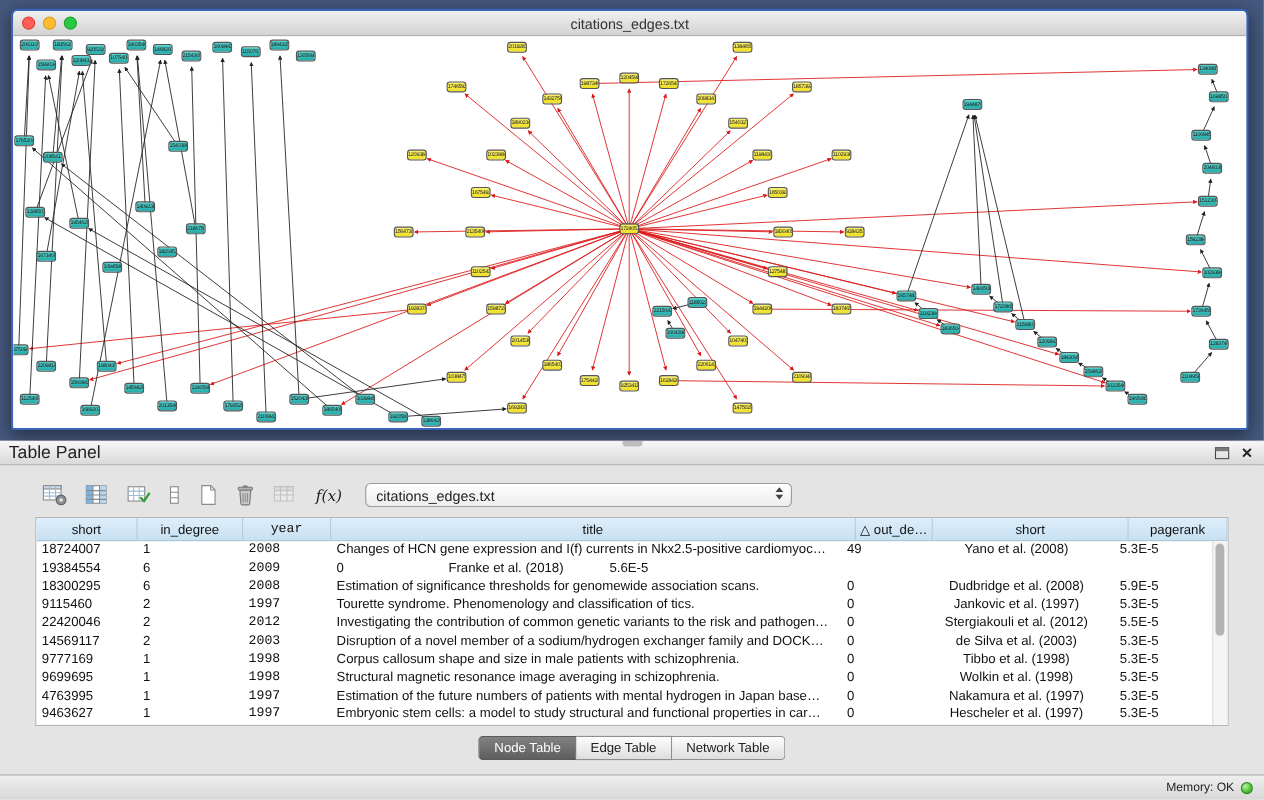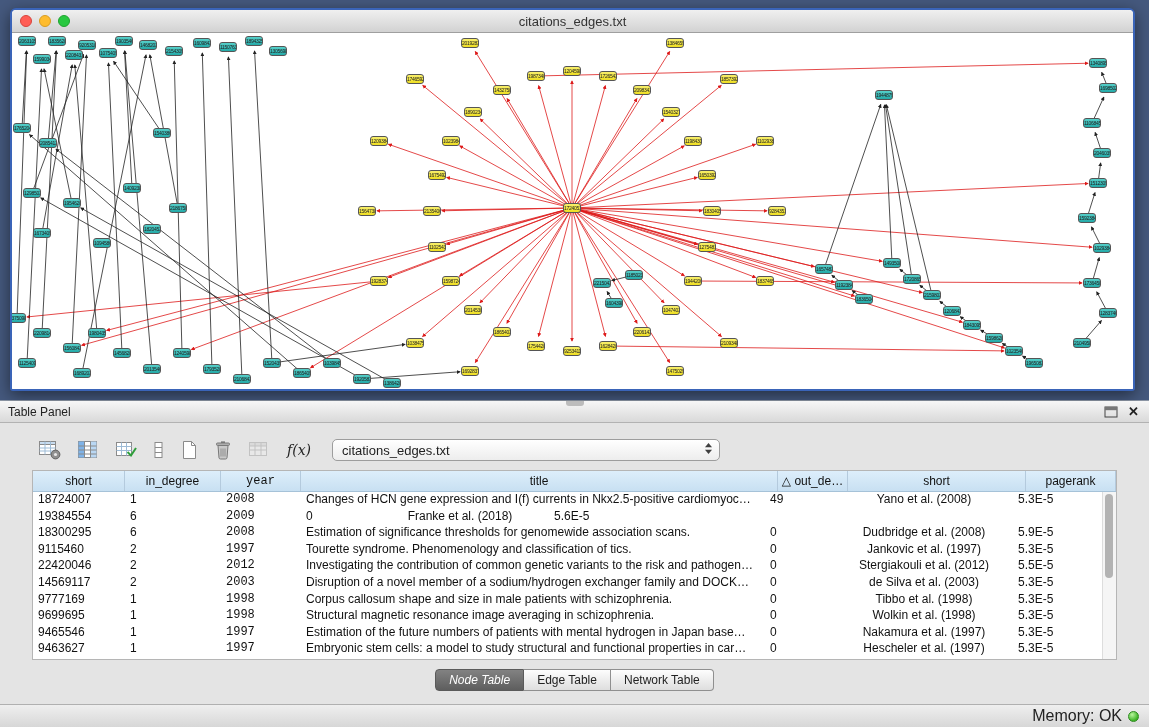--- a/index.html
+++ b/index.html
@@ -35,21 +35,21 @@
   .node.y{background:linear-gradient(#f8ef6a,#efdf22);}
   .node.t{background:linear-gradient(#55cfc9,#23aaa8);}
   
   .table-panel{height:305px;display:flex;flex-direction:column;background:#e4e4e4;border-top:1px solid #8d97a6;}
   .panel-header{
     height:21px;background:linear-gradient(#f7f7f7,#d9d9d9);
     border-bottom:1px solid #b2b2b2;display:flex;align-items:center;position:relative;
   }
   .panel-resize-handle{position:absolute;left:50%;top:0;width:18px;height:5px;margin-left:-9px;
     border-radius:0 0 3px 3px;background:#bcbcbc;}
-  .panel-title{font-size:12px;color:#222;padding-left:8px;}
+  .panel-title{font-size:16px;color:#222;padding-left:8px;}
   .panel-actions{margin-left:auto;display:flex;align-items:center;gap:10px;padding-right:10px;}
   .panel-actions .pa{cursor:default;display:flex;align-items:center;color:#222;font-size:13px;font-weight:bold;}
   .panel-body{flex:1;padding:0 32px;display:flex;flex-direction:column;}
   .toolbar{display:flex;align-items:center;margin:11px 0 4px 2px;height:32px;}
   .tb{
     border:none;background:transparent;padding:2px 4px;margin-right:6px;
     display:inline-flex;align-items:center;justify-content:center;height:28px;
   }
   .combo{
     margin-left:10px;width:388px;height:22px;border:1px solid #9d9d9d;border-radius:5px;
@@ -74,28 +74,28 @@
   .vscroll{position:absolute;right:0;top:21px;bottom:0;width:13px;background:#f5f5f5;border-left:1px solid #ddd;}
   .vthumb{position:absolute;left:2px;top:2px;width:8px;height:84px;border-radius:4px;background:#b3b3b3;}
   
   .tabs{display:flex;justify-content:center;margin-top:9px;}
   .tab{
     height:20px;line-height:20px;font-size:12px;padding:0 13px;
     border:1px solid #8f8f8f;border-left:none;background:linear-gradient(#fdfdfd,#dedede);color:#222;
   }
   .tab:first-child{border-left:1px solid #8f8f8f;border-radius:4px 0 0 4px;}
   .tab:last-child{border-radius:0 4px 4px 0;}
-  .tab.active{background:linear-gradient(#828282,#5e5e5e);color:#fff;border-color:#5a5a5a;font-style:italic;}
+  .tab.active{background:linear-gradient(#828282,#5e5e5e);color:#fff;border-color:#5a5a5a;}
   
   .statusbar{
     height:22px;background:linear-gradient(#efefef,#d7d7d7);border-top:1px solid #b0b0b0;
     display:flex;align-items:center;justify-content:flex-end;padding-right:10px;gap:6px;
     position:absolute;left:0;right:0;bottom:0;
   }
-  .mem{font-size:16px;color:#222;}
+  .mem{font-size:11px;color:#222;}
   .mem-dot{width:11px;height:11px;border-radius:50%;
     background:radial-gradient(circle at 35% 30%,#b8f59e,#3fb427 70%);border:1px solid #2c8a1d;box-sizing:border-box;}
 </style>
 </head>
 <body>
 
 <div class="desktop">
   <div class="net-window">
     <div class="titlebar">
       <div class="lights">
@@ -487,21 +487,21 @@
           <div class="trow">
             <div class="td c0">9699695</div>
             <div class="td c1">1</div>
             <div class="td c2">1998</div>
             <div class="td c3">Structural magnetic resonance image averaging in schizophrenia.</div>
             <div class="td c4">0</div>
             <div class="td c5">Wolkin et al. (1998)</div>
             <div class="td c6">5.3E-5</div>
           </div>
           <div class="trow">
-            <div class="td c0">9465546</div>
+            <div class="td c0">4763995</div>
             <div class="td c1">1</div>
             <div class="td c2">1997</div>
             <div class="td c3">Estimation of the future numbers of patients with mental hydrogen in Japan base…</div>
             <div class="td c4">0</div>
             <div class="td c5">Nakamura et al. (1997)</div>
             <div class="td c6">5.3E-5</div>
           </div>
           <div class="trow">
             <div class="td c0">9463627</div>
             <div class="td c1">1</div>

